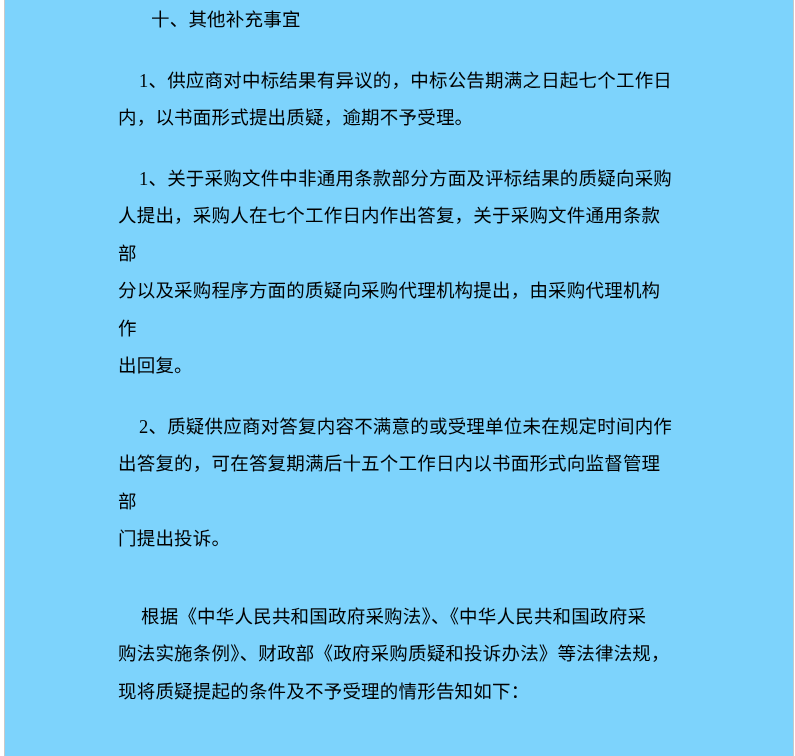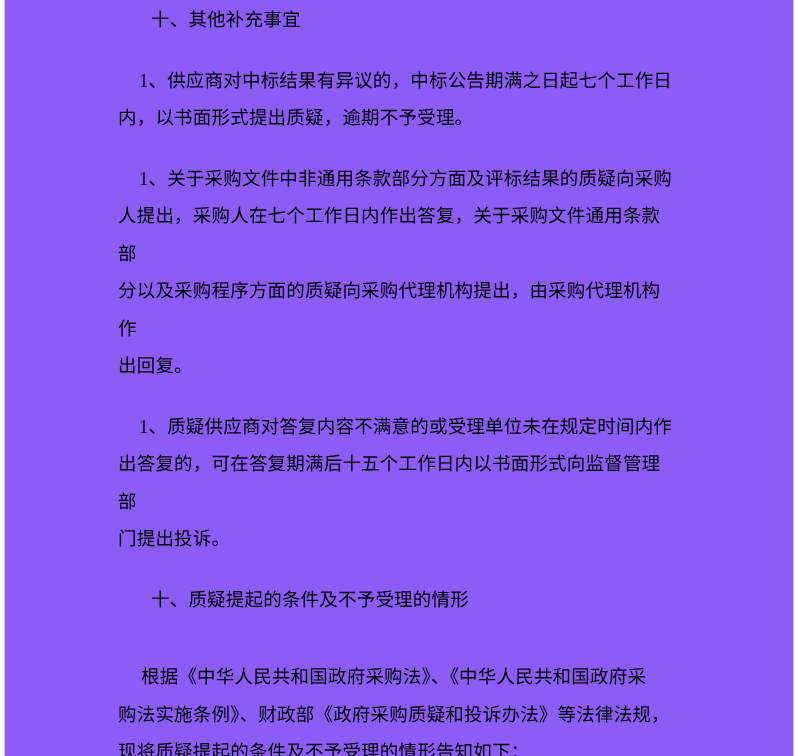--- a/index.html
+++ b/index.html
@@ -12,21 +12,21 @@
     }
     :root {
       --page-border: #c9c9c9;
       --ink: #000000;
     }
     .doc-page {
       box-sizing: border-box;
       margin-left: 4px;
       width: 790px;
       height: 756px;
-      background: #8b5cf6;
+      background: #7dd3fc;
       border-left: 1px solid var(--page-border);
       border-right: 1px solid var(--page-border);
       padding: 2px 116px 0 113px;
       font-family: "Liberation Serif", "DejaVu Serif", serif;
       color: var(--ink);
     }
     .para {
       margin: 0 0 23px 0;
       font-size: 18.5px;
       line-height: 37.5px;
@@ -48,23 +48,22 @@
   <p class="para indent-heading">十、其他补充事宜</p>
 
   <p class="para indent-num">1、供应商对中标结果有异议的，中标公告期满之日起七个工作日
 内，以书面形式提出质疑，逾期不予受理。</p>
 
   <p class="para indent-num">1、关于采购文件中非通用条款部分方面及评标结果的质疑向采购
 人提出，采购人在七个工作日内作出答复，关于采购文件通用条款部
 分以及采购程序方面的质疑向采购代理机构提出，由采购代理机构作
 出回复。</p>
 
-  <p class="para indent-num">1、质疑供应商对答复内容不满意的或受理单位未在规定时间内作
+  <p class="para indent-num">2、质疑供应商对答复内容不满意的或受理单位未在规定时间内作
 出答复的，可在答复期满后十五个工作日内以书面形式向监督管理部
 门提出投诉。</p>
 
-  <p class="para indent-heading">十、质疑提起的条件及不予受理的情形</p>
 
   <p class="para indent-gen">根据《中华人民共和国政府采购法》、《中华人民共和国政府采
 购法实施条例》、财政部《政府采购质疑和投诉办法》等法律法规，
 现将质疑提起的条件及不予受理的情形告知如下：</p>
 
 </div>
 
 </body></html>

